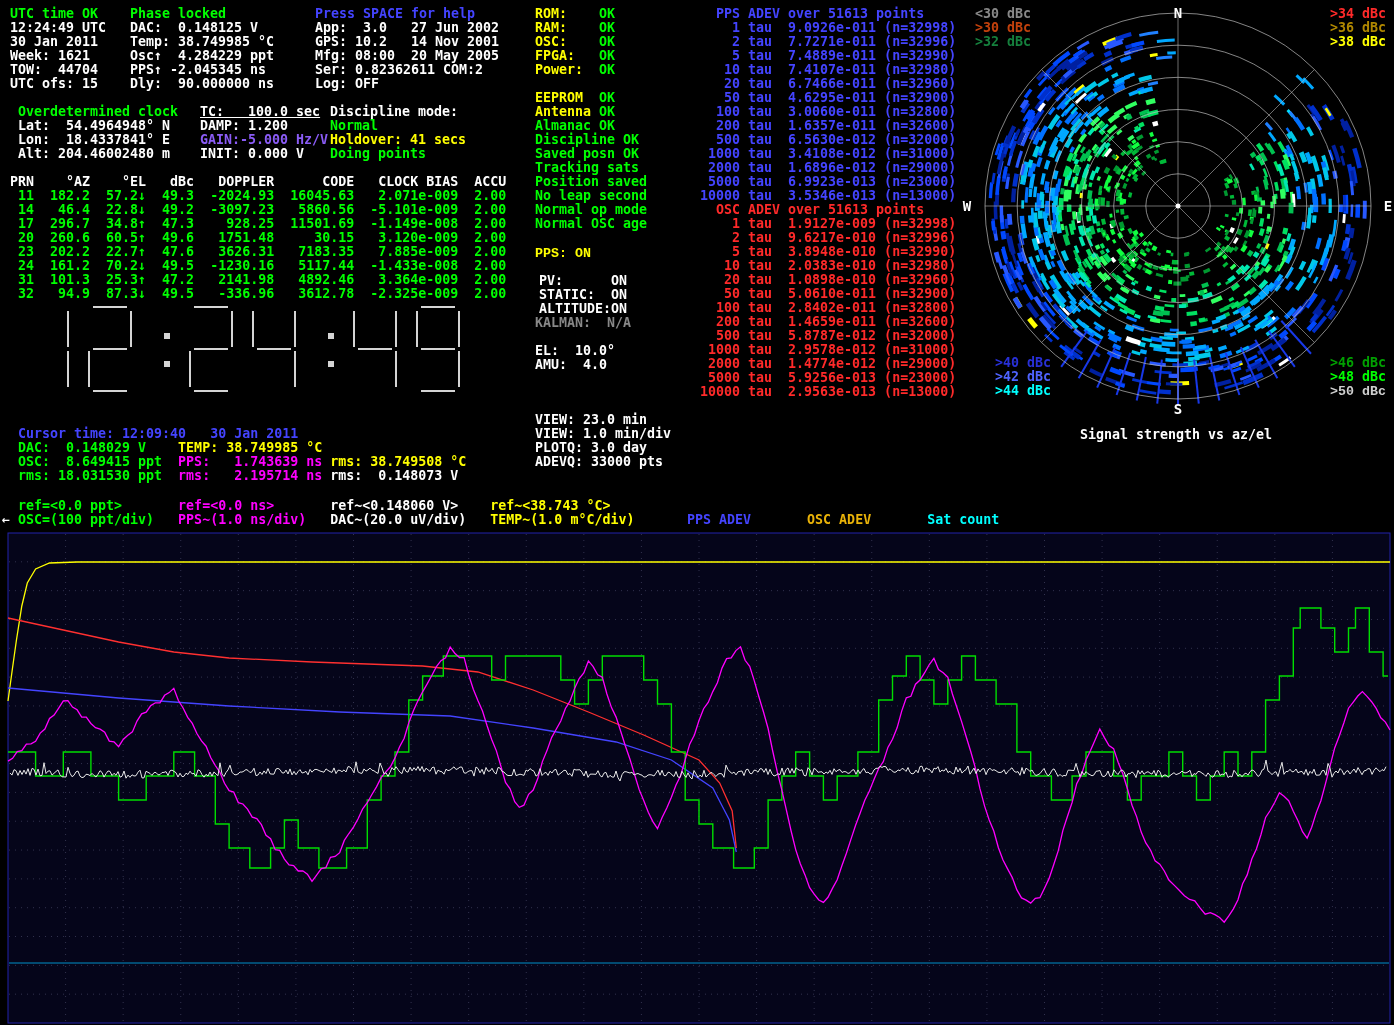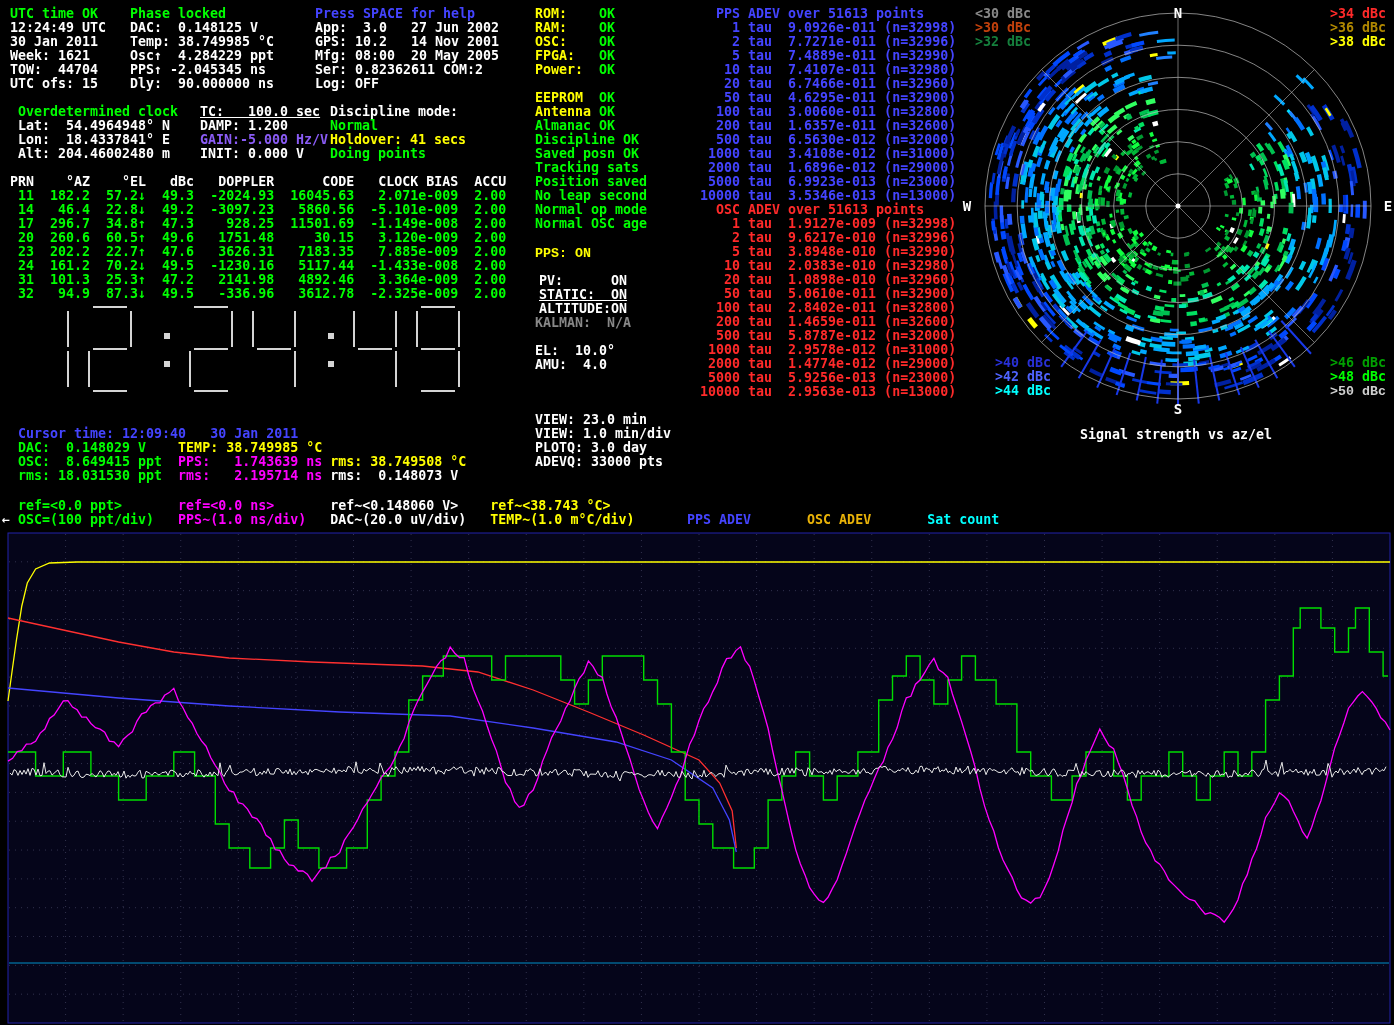--- a/index.html
+++ b/index.html
@@ -1154,21 +1154,21 @@
       <path stroke="#ff00ff" fill="none" stroke-width="1.3" d="M8.0,230.1 L12.6,227.3 L17.2,220.7 L21.8,219.7 L26.4,213.2 L31.0,212.9 L35.6,210.3 L40.2,202.1 L44.9,198.1 L49.5,187.4 L54.1,184.0 L58.7,177.1 L63.3,170.0 L67.9,169.7 L72.5,176.1 L77.1,178.8 L81.7,186.0 L86.3,186.1 L90.9,192.5 L95.5,196.7 L100.1,198.2 L104.7,201.1 L109.3,210.1 L114.0,210.9 L118.6,215.6 L123.2,208.4 L127.8,204.2 L132.4,200.9 L137.0,190.1 L141.6,182.8 L146.2,181.1 L150.8,174.6 L155.4,171.8 L160.0,171.9 L164.6,164.3 L169.2,161.6 L173.8,157.3 L178.4,169.5 L183.1,177.0 L187.7,186.3 L192.3,192.4 L196.9,202.5 L201.5,209.9 L206.1,215.2 L210.7,226.5 L215.3,234.5 L219.9,241.2 L224.5,252.3 L229.1,259.7 L233.7,261.0 L238.3,271.6 L242.9,273.0 L247.5,278.1 L252.2,286.2 L256.8,287.5 L261.4,293.7 L266.0,304.3 L270.6,307.7 L275.2,318.7 L279.8,319.4 L284.4,328.1 L289.0,333.9 L293.6,334.6 L298.2,340.0 L302.8,339.8 L307.4,343.1 L312.0,350.4 L316.6,344.1 L321.3,337.5 L325.9,336.6 L330.5,326.3 L335.1,325.4 L339.7,321.7 L344.3,309.4 L348.9,302.5 L353.5,296.1 L358.1,287.7 L362.7,277.8 L367.3,271.7 L371.9,263.5 L376.5,255.9 L381.1,246.7 L385.7,241.1 L390.4,235.8 L395.0,226.9 L399.6,215.8 L404.2,207.3 L408.8,191.8 L413.4,179.8 L418.0,169.6 L422.6,160.8 L427.2,152.9 L431.8,144.5 L436.4,135.6 L441.0,129.7 L445.6,126.7 L450.2,116.0 L454.8,122.2 L459.5,126.5 L464.1,126.6 L468.7,144.0 L473.3,158.3 L477.9,169.6 L482.5,180.0 L487.1,194.8 L491.7,208.4 L496.3,219.6 L500.9,235.2 L505.5,251.5 L510.1,257.9 L514.7,270.6 L519.3,276.3 L523.9,274.2 L528.6,263.3 L533.2,259.1 L537.8,247.6 L542.4,230.6 L547.0,219.6 L551.6,206.6 L556.2,198.2 L560.8,190.0 L565.4,177.5 L570.0,170.1 L574.6,157.4 L579.2,147.5 L583.8,141.9 L588.4,129.9 L593.0,135.4 L597.7,143.8 L602.3,146.2 L606.9,163.0 L611.5,176.6 L616.1,186.1 L620.7,200.2 L625.3,214.7 L629.9,228.0 L634.5,243.2 L639.1,258.4 L643.7,269.6 L648.3,281.2 L652.9,290.6 L657.5,297.7 L662.1,286.4 L666.8,277.0 L671.4,266.2 L676.0,254.0 L680.6,244.7 L685.2,228.7 L689.8,212.9 L694.4,204.0 L699.0,189.5 L703.6,177.7 L708.2,171.4 L712.8,160.6 L717.4,151.8 L722.0,137.1 L726.6,127.6 L731.2,126.8 L735.9,119.6 L740.5,115.8 L745.1,129.3 L749.7,135.4 L754.3,149.9 L758.9,165.8 L763.5,181.0 L768.1,197.5 L772.7,220.0 L777.3,240.9 L781.9,259.4 L786.5,279.6 L791.1,300.0 L795.7,318.6 L800.3,332.7 L805.0,343.9 L809.6,356.6 L814.2,363.2 L818.8,369.0 L823.4,371.4 L828.0,366.3 L832.6,357.1 L837.2,348.8 L841.8,335.0 L846.4,322.3 L851.0,308.1 L855.6,294.2 L860.2,281.9 L864.8,269.2 L869.4,260.0 L874.1,248.2 L878.7,237.5 L883.3,230.7 L887.9,216.4 L892.5,208.2 L897.1,196.8 L901.7,180.1 L906.3,166.8 L910.9,165.3 L915.5,153.2 L920.1,149.1 L924.7,141.7 L929.3,133.5 L933.9,127.3 L938.5,138.6 L943.2,141.7 L947.8,146.2 L952.4,163.0 L957.0,176.8 L961.6,190.6 L966.2,205.8 L970.8,220.7 L975.4,237.1 L980.0,257.9 L984.6,275.1 L989.2,289.0 L993.8,300.0 L998.4,316.7 L1003.0,329.0 L1007.6,337.9 L1012.3,346.6 L1016.9,358.9 L1021.5,366.9 L1026.1,369.1 L1030.7,372.1 L1035.3,367.4 L1039.9,366.7 L1044.5,357.2 L1049.1,347.4 L1053.7,333.7 L1058.3,319.6 L1062.9,299.4 L1067.5,285.3 L1072.1,271.5 L1076.7,252.7 L1081.4,243.9 L1086.0,229.0 L1090.6,219.3 L1095.2,208.7 L1099.8,197.9 L1104.4,206.6 L1109.0,214.5 L1113.6,217.6 L1118.2,231.5 L1122.8,242.7 L1127.4,257.7 L1132.0,274.2 L1136.6,285.6 L1141.2,301.1 L1145.8,311.9 L1150.5,319.0 L1155.1,329.9 L1159.7,333.2 L1164.3,340.0 L1168.9,349.0 L1174.1,354.1 L1179.2,359.2 L1184.4,364.8 L1189.6,368.5 L1194.8,369.8 L1200.0,376.9 L1205.2,383.2 L1210.3,381.6 L1214.9,383.6 L1219.6,386.5 L1224.2,391.2 L1228.8,384.9 L1233.4,377.9 L1238.0,368.8 L1242.6,352.8 L1247.2,343.9 L1251.8,328.0 L1256.4,317.9 L1261.0,303.5 L1265.6,286.4 L1270.2,279.5 L1274.8,271.2 L1279.4,261.8 L1284.0,265.3 L1288.7,269.7 L1293.3,280.2 L1297.9,289.4 L1302.5,300.7 L1307.1,307.2 L1311.7,296.2 L1316.3,281.6 L1320.9,269.7 L1325.5,252.7 L1330.1,234.9 L1334.7,216.9 L1339.3,205.0 L1343.9,191.7 L1348.5,177.2 L1353.1,171.3 L1357.8,165.0 L1362.4,160.6 L1367.0,165.4 L1371.6,170.7 L1376.2,177.4 L1380.8,186.8 L1385.4,191.1 L1390.0,199"></path>
       <path stroke="#e8e8e8" fill="none" stroke-width="1" d="M10,242.0 L12,244.1 L14,238.7 L16,239.6 L18,244.4 L20,239.5 L22,243.5 L24,239.1 L26,243.1 L28,237.7 L30,244.4 L32,237.4 L34,238.3 L36,244.1 L38,238.1 L40,244.7 L42,244.4 L44,231.7 L46,242.5 L48,240.1 L50,239.8 L52,244.1 L54,242.3 L56,240.5 L58,238.9 L60,243.8 L62,245.8 L64,245.9 L66,246.0 L68,236.3 L70,242.3 L72,245.7 L74,244.3 L76,240.8 L78,240.1 L80,245.2 L82,246.6 L84,246.0 L86,243.3 L88,243.5 L90,244.6 L92,242.4 L94,244.4 L96,246.0 L98,243.2 L100,239.7 L102,241.4 L104,246.1 L106,242.7 L108,240.0 L110,240.4 L112,244.5 L114,242.3 L116,244.2 L118,240.6 L120,246.1 L122,245.3 L124,240.0 L126,247.2 L128,244.1 L130,246.3 L132,243.8 L134,245.0 L136,244.7 L138,241.2 L140,239.2 L142,246.9 L144,246.9 L146,240.3 L148,241.3 L150,242.4 L152,244.4 L154,241.6 L156,241.5 L158,243.8 L160,243.6 L162,241.5 L164,241.4 L166,240.6 L168,244.4 L170,239.8 L172,239.1 L174,240.4 L176,241.7 L178,246.0 L180,242.2 L182,245.6 L184,245.3 L186,242.2 L188,243.5 L190,240.2 L192,242.8 L194,242.4 L196,245.2 L198,238.8 L200,239.7 L202,243.7 L204,246.2 L206,243.3 L208,245.0 L210,241.0 L212,245.1 L214,240.9 L216,243.0 L218,244.7 L220,231.8 L222,243.1 L224,245.5 L226,241.5 L228,238.9 L230,234.2 L232,241.2 L234,243.4 L236,243.9 L238,242.9 L240,241.0 L242,241.1 L244,240.1 L246,238.5 L248,239.4 L250,241.6 L252,240.7 L254,237.2 L256,244.7 L258,244.0 L260,241.0 L262,243.5 L264,239.9 L266,242.5 L268,237.6 L270,242.8 L272,243.1 L274,243.1 L276,238.0 L278,237.4 L280,238.6 L282,241.8 L284,242.0 L286,239.1 L288,243.0 L290,237.9 L292,243.9 L294,240.4 L296,243.7 L298,240.7 L300,238.6 L302,242.0 L304,241.5 L306,240.3 L308,243.8 L310,238.4 L312,241.2 L314,238.9 L316,238.3 L318,239.0 L320,240.0 L322,240.6 L324,241.2 L326,237.9 L328,239.4 L330,240.6 L332,241.4 L334,236.9 L336,242.6 L338,239.2 L340,239.4 L342,240.7 L344,238.9 L346,241.0 L348,235.6 L350,236.0 L352,238.2 L354,241.9 L356,230.8 L358,240.8 L360,242.0 L362,242.4 L364,237.9 L366,240.1 L368,238.9 L370,237.1 L372,239.2 L374,239.8 L376,241.3 L378,242.4 L380,232.0 L382,236.9 L384,242.9 L386,241.7 L388,245.4 L390,241.4 L392,236.6 L394,239.0 L396,235.7 L398,238.5 L400,241.3 L402,242.6 L404,236.2 L406,240.4 L408,241.2 L410,236.1 L412,239.9 L414,236.7 L416,239.3 L418,235.5 L420,239.8 L422,235.5 L424,240.9 L426,237.2 L428,238.8 L430,240.4 L432,236.7 L434,236.0 L436,243.2 L438,239.1 L440,240.3 L442,240.8 L444,243.2 L446,238.2 L448,239.6 L450,239.1 L452,237.5 L454,235.8 L456,238.5 L458,237.6 L460,236.0 L462,236.2 L464,241.8 L466,242.2 L468,240.5 L470,239.7 L472,239.7 L474,245.1 L476,236.0 L478,237.5 L480,241.8 L482,238.3 L484,243.3 L486,236.5 L488,240.2 L490,240.0 L492,237.3 L494,241.1 L496,243.1 L498,236.5 L500,237.0 L502,240.4 L504,241.0 L506,243.4 L508,244.5 L510,244.5 L512,244.4 L514,238.1 L516,244.6 L518,243.9 L520,243.2 L522,243.7 L524,244.4 L526,239.1 L528,240.2 L530,237.6 L532,239.2 L534,240.3 L536,245.1 L538,243.7 L540,237.6 L542,244.5 L544,242.3 L546,241.3 L548,244.4 L550,240.2 L552,242.0 L554,239.1 L556,238.4 L558,244.2 L560,242.7 L562,241.1 L564,239.3 L566,239.5 L568,243.7 L570,242.5 L572,245.3 L574,238.2 L576,239.0 L578,238.8 L580,238.8 L582,241.3 L584,245.0 L586,240.0 L588,246.4 L590,243.2 L592,243.1 L594,243.2 L596,243.3 L598,239.7 L600,244.5 L602,246.0 L604,242.1 L606,241.4 L608,246.6 L610,244.3 L612,246.0 L614,246.1 L616,240.0 L618,246.7 L620,250.0 L622,243.7 L624,240.9 L626,240.7 L628,241.4 L630,242.0 L632,241.2 L634,244.0 L636,243.0 L638,242.5 L640,243.5 L642,244.3 L644,246.1 L646,245.8 L648,244.0 L650,243.7 L652,244.0 L654,245.0 L656,242.1 L658,239.1 L660,244.2 L662,239.3 L664,244.6 L666,244.6 L668,241.2 L670,241.7 L672,243.9 L674,245.5 L676,240.5 L678,246.0 L680,246.5 L682,240.3 L684,243.7 L686,246.4 L688,241.8 L690,246.0 L692,248.0 L694,239.5 L696,242.9 L698,246.5 L700,244.1 L702,245.9 L704,239.3 L706,246.0 L708,244.2 L710,242.1 L712,241.5 L714,243.6 L716,245.5 L718,243.1 L720,242.5 L722,242.9 L724,246.3 L726,234.1 L728,238.6 L730,240.9 L732,242.4 L734,241.1 L736,243.9 L738,240.8 L740,240.3 L742,240.0 L744,244.6 L746,238.8 L748,238.2 L750,242.4 L752,242.7 L754,239.2 L756,239.4 L758,241.2 L760,237.7 L762,237.9 L764,241.3 L766,237.5 L768,243.5 L770,238.3 L772,242.8 L774,245.0 L776,244.2 L778,242.8 L780,243.6 L782,237.0 L784,244.2 L786,238.7 L788,236.9 L790,242.2 L792,237.5 L794,242.2 L796,236.8 L798,238.4 L800,239.5 L802,238.7 L804,244.4 L806,244.9 L808,236.7 L810,239.0 L812,243.9 L814,237.4 L816,238.5 L818,241.3 L820,240.9 L822,240.8 L824,243.1 L826,241.0 L828,242.4 L830,239.3 L832,243.4 L834,237.7 L836,240.7 L838,239.2 L840,238.5 L842,241.5 L844,240.6 L846,240.8 L848,242.4 L850,241.8 L852,239.2 L854,238.7 L856,243.3 L858,238.9 L860,242.6 L862,239.3 L864,237.5 L866,241.7 L868,241.1 L870,242.9 L872,242.8 L874,238.9 L876,237.3 L878,237.3 L880,235.4 L882,236.4 L884,235.4 L886,235.8 L888,239.5 L890,237.8 L892,239.8 L894,241.3 L896,241.0 L898,238.9 L900,239.8 L902,237.4 L904,238.3 L906,240.4 L908,236.5 L910,241.3 L912,242.9 L914,242.2 L916,239.1 L918,241.8 L920,235.5 L922,235.2 L924,240.8 L926,236.9 L928,238.1 L930,238.9 L932,241.9 L934,237.2 L936,238.0 L938,235.6 L940,241.1 L942,239.0 L944,240.1 L946,237.4 L948,241.6 L950,240.2 L952,242.5 L954,242.9 L956,236.0 L958,241.0 L960,237.3 L962,242.1 L964,239.9 L966,238.7 L968,235.0 L970,243.2 L972,240.0 L974,237.1 L976,242.6 L978,237.9 L980,240.9 L982,238.1 L984,237.5 L986,243.6 L988,238.9 L990,237.2 L992,239.5 L994,238.7 L996,239.7 L998,241.2 L1000,241.5 L1002,241.0 L1004,238.7 L1006,243.1 L1008,240.4 L1010,238.4 L1012,236.8 L1014,240.1 L1016,241.3 L1018,240.6 L1020,244.3 L1022,236.5 L1024,242.9 L1026,237.2 L1028,238.5 L1030,240.4 L1032,239.0 L1034,242.6 L1036,244.5 L1038,243.7 L1040,242.6 L1042,239.9 L1044,237.5 L1046,242.0 L1048,244.9 L1050,243.0 L1052,239.2 L1054,237.8 L1056,241.4 L1058,245.4 L1060,243.4 L1062,245.4 L1064,244.4 L1066,244.8 L1068,239.2 L1070,239.2 L1072,239.4 L1074,239.5 L1076,232.4 L1078,239.3 L1080,245.6 L1082,240.5 L1084,243.9 L1086,240.6 L1088,242.7 L1090,243.7 L1092,244.8 L1094,243.9 L1096,240.3 L1098,240.0 L1100,239.5 L1102,244.9 L1104,245.6 L1106,244.1 L1108,240.0 L1110,245.5 L1112,245.1 L1114,238.8 L1116,241.6 L1118,243.6 L1120,240.2 L1122,238.9 L1124,240.6 L1126,245.9 L1128,242.7 L1130,242.8 L1132,240.9 L1134,242.6 L1136,246.6 L1138,239.3 L1140,242.9 L1142,239.8 L1144,243.3 L1146,241.5 L1148,240.7 L1150,242.1 L1152,243.1 L1154,239.5 L1156,244.9 L1158,239.2 L1160,240.8 L1162,246.3 L1164,244.0 L1166,244.1 L1168,246.3 L1170,244.6 L1172,243.1 L1174,241.7 L1176,243.6 L1178,242.9 L1180,242.0 L1182,240.1 L1184,241.7 L1186,241.9 L1188,240.9 L1190,239.3 L1192,245.5 L1194,242.6 L1196,243.4 L1198,240.4 L1200,240.7 L1202,242.1 L1204,243.4 L1206,245.4 L1208,241.9 L1210,244.3 L1212,246.3 L1214,245.2 L1216,240.2 L1218,239.7 L1220,244.4 L1222,243.1 L1224,243.5 L1226,241.1 L1228,246.5 L1230,245.0 L1232,245.9 L1234,239.3 L1236,241.9 L1238,245.1 L1240,243.2 L1242,245.8 L1244,243.2 L1246,242.1 L1248,244.1 L1250,240.7 L1252,239.0 L1254,239.8 L1256,242.5 L1258,245.5 L1260,243.9 L1262,239.2 L1264,238.1 L1266,229.1 L1268,240.1 L1270,241.4 L1272,243.7 L1274,241.5 L1276,240.7 L1278,245.5 L1280,238.2 L1282,231.3 L1284,243.3 L1286,240.5 L1288,240.6 L1290,238.3 L1292,240.8 L1294,240.5 L1296,238.0 L1298,241.8 L1300,240.8 L1302,240.4 L1304,243.4 L1306,238.4 L1308,244.4 L1310,240.3 L1312,242.4 L1314,238.2 L1316,244.1 L1318,244.2 L1320,243.9 L1322,239.8 L1324,239.4 L1326,244.3 L1328,232.4 L1330,237.1 L1332,246.2 L1334,242.3 L1336,240.0 L1338,242.0 L1340,237.5 L1342,239.6 L1344,243.8 L1346,240.5 L1348,239.6 L1350,243.0 L1352,240.4 L1354,238.0 L1356,241.6 L1358,236.6 L1360,240.1 L1362,243.7 L1364,239.9 L1366,239.4 L1368,237.6 L1370,237.9 L1372,243.4 L1374,239.3 L1376,236.8 L1378,238.9 L1380,240.7 L1382,238.6 L1384,239.7 L1386,235.7"></path>
     </svg>
   <div id="text-layer">
       <div class="tb" style="left: 10px; top: 7px;"><div class="tl"><span style="color: rgb(0, 255, 0);">UTC time OK</span></div><div class="tl"><span style="color: rgb(255, 255, 255);">12:24:49 UTC</span></div><div class="tl"><span style="color: rgb(255, 255, 255);">30 Jan 2011</span></div><div class="tl"><span style="color: rgb(255, 255, 255);">Week: 1621</span></div><div class="tl"><span style="color: rgb(255, 255, 255);">TOW:  44704</span></div><div class="tl"><span style="color: rgb(255, 255, 255);">UTC ofs: 15</span></div></div>
       <div class="tb" style="left: 130px; top: 7px;"><div class="tl"><span style="color: rgb(0, 255, 0);">Phase locked</span></div><div class="tl"><span style="color: rgb(255, 255, 255);">DAC:  0.148125 V</span></div><div class="tl"><span style="color: rgb(255, 255, 255);">Temp: 38.749985 °C</span></div><div class="tl"><span style="color: rgb(255, 255, 255);">Osc↑  4.284229 ppt</span></div><div class="tl"><span style="color: rgb(255, 255, 255);">PPS↑ -2.045345 ns</span></div><div class="tl"><span style="color: rgb(255, 255, 255);">Dly:  90.000000 ns</span></div></div>
       <div class="tb" style="left: 315px; top: 7px;"><div class="tl"><span style="color: rgb(68, 68, 255);">Press SPACE for help</span></div><div class="tl"><span style="color: rgb(255, 255, 255);">App:  3.0   27 Jun 2002</span></div><div class="tl"><span style="color: rgb(255, 255, 255);">GPS: 10.2   14 Nov 2001</span></div><div class="tl"><span style="color: rgb(255, 255, 255);">Mfg: 08:00  20 May 2005</span></div><div class="tl"><span style="color: rgb(255, 255, 255);">Ser: 0.82362611 COM:2</span></div><div class="tl"><span style="color: rgb(255, 255, 255);">Log: OFF</span></div></div>
       <div class="tb" style="left: 535px; top: 7px;"><div class="tl"><span style="color: rgb(255, 255, 0);">ROM:    </span><span style="color: rgb(0, 255, 0);">OK</span></div><div class="tl"><span style="color: rgb(255, 255, 0);">RAM:    </span><span style="color: rgb(0, 255, 0);">OK</span></div><div class="tl"><span style="color: rgb(255, 255, 0);">OSC:    </span><span style="color: rgb(0, 255, 0);">OK</span></div><div class="tl"><span style="color: rgb(255, 255, 0);">FPGA:   </span><span style="color: rgb(0, 255, 0);">OK</span></div><div class="tl"><span style="color: rgb(255, 255, 0);">Power:  </span><span style="color: rgb(0, 255, 0);">OK</span></div></div>
       <div class="tb" style="left: 535px; top: 91px;"><div class="tl"><span style="color: rgb(255, 255, 0);">EEPROM  </span><span style="color: rgb(0, 255, 0);">OK</span></div><div class="tl"><span style="color: rgb(255, 255, 0);">Antenna </span><span style="color: rgb(0, 255, 0);">OK</span></div><div class="tl"><span style="color: rgb(0, 255, 0);">Almanac OK</span></div><div class="tl"><span style="color: rgb(0, 255, 0);">Discipline OK</span></div><div class="tl"><span style="color: rgb(0, 255, 0);">Saved posn OK</span></div><div class="tl"><span style="color: rgb(0, 255, 0);">Tracking sats</span></div><div class="tl"><span style="color: rgb(0, 255, 0);">Position saved</span></div><div class="tl"><span style="color: rgb(0, 255, 0);">No leap second</span></div><div class="tl"><span style="color: rgb(0, 255, 0);">Normal op mode</span></div><div class="tl"><span style="color: rgb(0, 255, 0);">Normal OSC age</span></div></div>
       <div class="tb" style="left: 535px; top: 246px;"><div class="tl"><span style="color: rgb(255, 255, 0); font-family: Liberation Mono, monospace;">PPS: ON</span></div></div>
-      <div class="tb" style="left: 535px; top: 274px; text-align: center;"><div class="tl"><span style="color: rgb(255, 255, 255);">PV:      ON</span></div><div class="tl"><span style="color: rgb(255, 255, 255); text-decoration: underline;">STATIC:  ON</span></div><div class="tl"><span style="color: rgb(255, 255, 255);">ALTITUDE:ON</span></div><div class="tl"><span style="color: rgb(136, 136, 136);">KALMAN:  N/A</span></div></div>
+      <div class="tb" style="left: 535px; top: 274px; text-align: center;"><div class="tl"><span style="color: rgb(255, 255, 255);">PV:      ON</span></div><div class="tl"><span style="color: rgb(255, 255, 255);">STATIC:  ON</span></div><div class="tl"><span style="color: rgb(255, 255, 255);">ALTITUDE:ON</span></div><div class="tl"><span style="color: rgb(136, 136, 136);">KALMAN:  N/A</span></div></div>
       <div class="tb" style="left: 535px; top: 344px;"><div class="tl"><span style="color: rgb(255, 255, 255);">EL:  10.0°</span></div><div class="tl"><span style="color: rgb(255, 255, 255);">AMU:  4.0</span></div></div>
       <div class="tb" style="left: 535px; top: 413px;"><div class="tl"><span style="color: rgb(255, 255, 255);">VIEW: 23.0 min</span></div><div class="tl"><span style="color: rgb(255, 255, 255);">VIEW: 1.0 min/div</span></div><div class="tl"><span style="color: rgb(255, 255, 255);">PLOTQ: 3.0 day</span></div><div class="tl"><span style="color: rgb(255, 255, 255);">ADEVQ: 33000 pts</span></div></div>
       <div class="tb" style="left: 18px; top: 105px;"><div class="tl"><span style="color: rgb(0, 255, 0);">Overdetermined clock</span></div><div class="tl"><span style="color: rgb(255, 255, 255);">Lat:  54.4964948° N</span></div><div class="tl"><span style="color: rgb(255, 255, 255);">Lon:  18.4337841° E</span></div><div class="tl"><span style="color: rgb(255, 255, 255);">Alt: 204.46002480 m</span></div></div>
       <div class="tb" style="left: 200px; top: 105px;"><div class="tl"><span style="color: rgb(255, 255, 255); text-decoration: underline;">TC:   100.0 sec</span></div><div class="tl"><span style="color: rgb(255, 255, 255);">DAMP: 1.200</span></div><div class="tl"><span style="color: #8b5cf6;">GAIN:-5.000 Hz/V</span></div><div class="tl"><span style="color: rgb(255, 255, 255);">INIT: 0.000 V</span></div></div>
       <div class="tb" style="left: 330px; top: 105px;"><div class="tl"><span style="color: rgb(255, 255, 255);">Discipline mode:</span></div><div class="tl"><span style="color: rgb(0, 255, 0);">Normal</span></div><div class="tl"><span style="color: rgb(255, 255, 0);">Holdover: 41 secs</span></div><div class="tl"><span style="color: rgb(0, 255, 0);">Doing points</span></div></div>
       <div class="tb" style="left: 975px; top: 7px;"><div class="tl"><span style="color: rgb(136, 136, 136);">&lt;30 dBc</span></div><div class="tl"><span style="color: #c2410c;">&gt;30 dBc</span></div><div class="tl"><span style="color: #15803d; text-align: right;">&gt;32 dBc</span></div></div>
       <div class="tb" style="left: 1330px; top: 7px;"><div class="tl"><span style="color: rgb(255, 42, 42);">&gt;34 dBc</span></div><div class="tl"><span style="color: rgb(176, 136, 0);">&gt;36 dBc</span></div><div class="tl"><span style="color: rgb(255, 255, 0);">&gt;38 dBc</span></div></div>
       <div class="tb" style="left: 995px; top: 356px;"><div class="tl"><span style="color: rgb(40, 48, 216);">&gt;40 dBc</span></div><div class="tl"><span style="color: rgb(79, 99, 255);">&gt;42 dBc</span></div><div class="tl"><span style="color: rgb(0, 255, 255);">&gt;44 dBc</span></div></div>
       <div class="tb" style="left: 1330px; top: 356px;"><div class="tl"><span style="color: rgb(0, 160, 0);">&gt;46 dBc</span></div><div class="tl"><span style="color: rgb(0, 255, 0);">&gt;48 dBc</span></div><div class="tl"><span style="color: rgb(207, 207, 207); font-family: Liberation Mono, monospace;">&gt;50 dBc</span></div></div>
       <div class="tb" style="left: 1080px; top: 428px;"><div class="tl"><span style="color: rgb(255, 255, 255);">Signal strength vs az/el</span></div></div>

